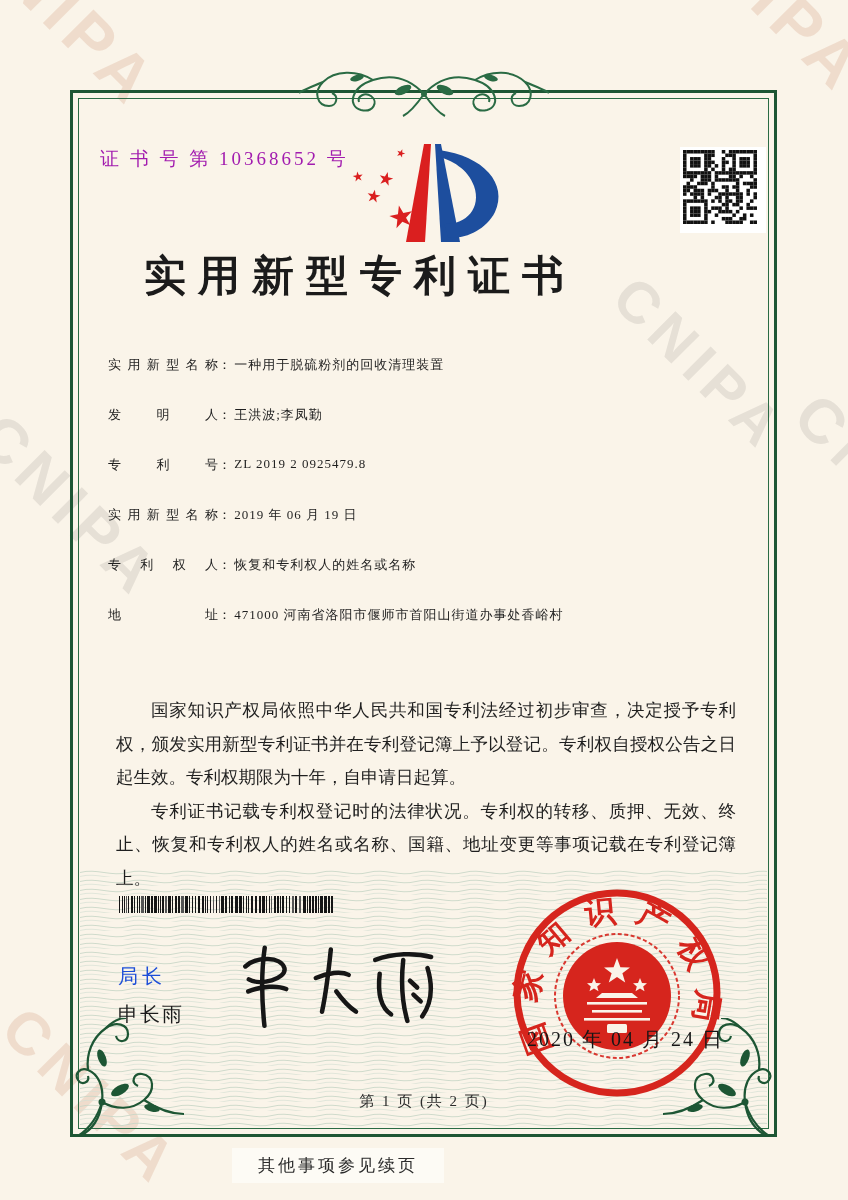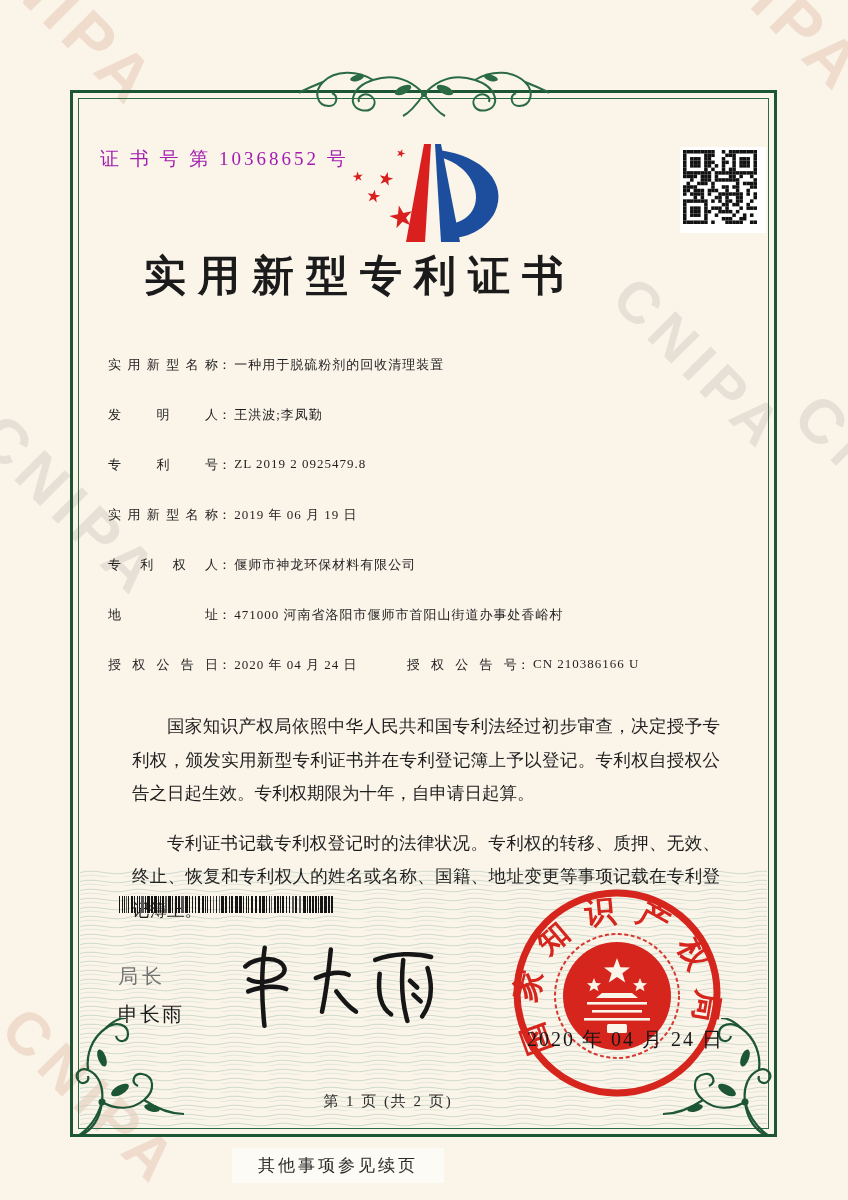--- a/index.html
+++ b/index.html
@@ -45,36 +45,36 @@
     vertical-align:top;
   }
   .fcolon{display:inline-block;vertical-align:top;}
   .fvalue{display:inline-block;vertical-align:top;letter-spacing:1px;}
   .grant-right{margin-left:46px;}
   
   .body-text{
     position:absolute;left:116px;top:694px;width:620px;
     font-size:17.5px;line-height:1.92;color:#1f1f1f;text-align:justify;
   }
-  .body-text p{margin:16px;text-indent:2em;}
+  .body-text p{margin:0;text-indent:2em;}
   
   .guilloche{position:absolute;left:80px;top:868px;width:687px;height:259px;}
   .barcode{position:absolute;left:119px;top:896px;width:218px;height:17px;}
   .sig-title{position:absolute;left:118px;top:963px;font-size:20px;letter-spacing:4px;
-    font-family:"Liberation Sans","DejaVu Sans",sans-serif;color:#737373;}
+    font-family:"Liberation Sans","DejaVu Sans",sans-serif;color:#1d4ed8;}
   .sig-name{position:absolute;left:118px;top:1001px;font-size:20px;letter-spacing:2px;
     font-family:"Liberation Sans","DejaVu Sans",sans-serif;color:#1c1c1c;}
   .signature{position:absolute;left:228px;top:933px;width:235px;height:100px;transform:rotate(-2deg);}
   .seal{position:absolute;left:508px;top:884px;width:218px;height:218px;}
   .seal-date{
     position:absolute;left:527px;top:1026px;font-size:20px;letter-spacing:2px;color:#161616;
     white-space:nowrap;
   }
   .page-ind{
-    position:absolute;left:0;top:1092px;width:776px;text-align:center;
+    position:absolute;left:0;top:1092px;width:848px;text-align:center;
     font-size:15px;letter-spacing:2px;color:#2b2b2b;
   }
   .cont-note{
     position:absolute;left:0;top:1148px;width:676px;text-align:center;font-size:17px;
     letter-spacing:3px;color:#2b2b2b;
   }
   .cont-note span{background:rgba(255,255,252,0.65);padding:6px 26px;display:inline-block;}
   .ornament-top{position:absolute;left:299px;top:60px;width:250px;height:62px;}
   .flourish{position:absolute;width:112px;height:122px;}
   .flourish.left{left:72px;top:1018px;}
@@ -436,31 +436,25 @@
   <div class="frow">
     <span class="flabel">专利号</span><span class="fcolon">：</span>
     <span class="fvalue">ZL 2019 2 0925479.8</span>
   </div>
   <div class="frow">
     <span class="flabel">实用新型名称</span><span class="fcolon">：</span>
     <span class="fvalue">2019 年 06 月 19 日</span>
   </div>
   <div class="frow">
     <span class="flabel">专利权人</span><span class="fcolon">：</span>
-    <span class="fvalue">偃师市神龙环保材料有限公司</span>
+    <span class="fvalue">恢复和专利权人的姓名或名称</span>
   </div>
   <div class="frow">
     <span class="flabel">地址</span><span class="fcolon">：</span>
     <span class="fvalue">471000 河南省洛阳市偃师市首阳山街道办事处香峪村</span>
-  </div>
-  <div class="frow">
-    <span class="flabel">授权公告日</span><span class="fcolon">：</span>
-    <span class="fvalue">2020 年 04 月 24 日</span>
-    <span class="flabel grant-right">授权公告号</span><span class="fcolon">：</span>
-    <span class="fvalue">CN 210386166 U</span>
   </div>
 </div>
 
 <div class="body-text">
   <p>国家知识产权局依照中华人民共和国专利法经过初步审查，决定授予专利权，颁发实用新型专利证书并在专利登记簿上予以登记。专利权自授权公告之日起生效。专利权期限为十年，自申请日起算。</p>
   <p>专利证书记载专利权登记时的法律状况。专利权的转移、质押、无效、终止、恢复和专利权人的姓名或名称、国籍、地址变更等事项记载在专利登记簿上。</p>
 </div>
 
 <svg id="barcodesvg" class="barcode" viewBox="0 0 218 17" preserveAspectRatio="none">
     <rect x="0" y="0" width="1" height="17" fill="#151515"></rect>

